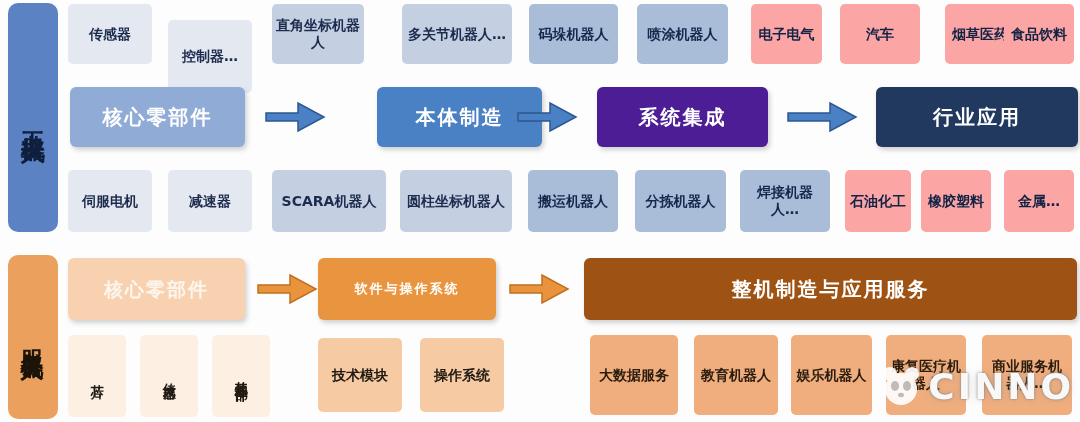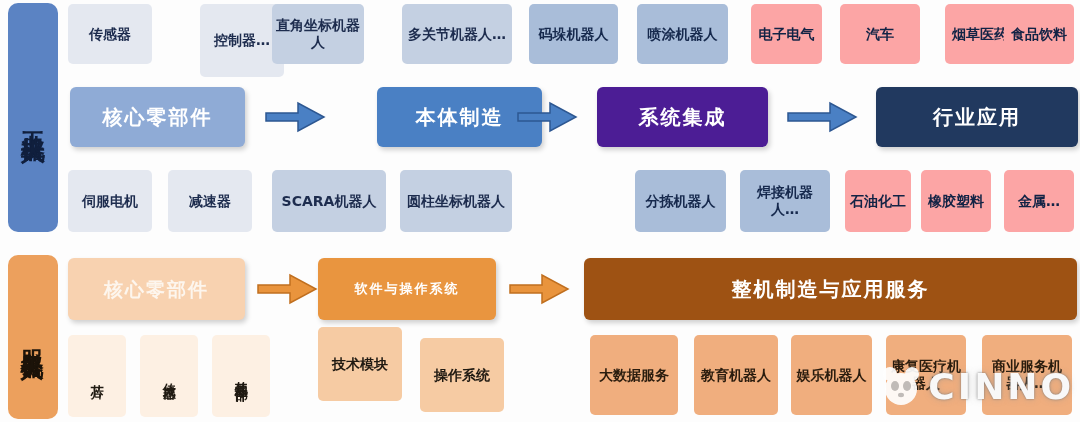--- a/index.html
+++ b/index.html
@@ -51,21 +51,21 @@
 </style>
 </head>
 <body>
 
 <div id="stage">
 
   <div class="tab tab-ind vert" style="left:8px;top:3px;width:50px;height:229px;">工业机器人</div>
   <div class="tab tab-svc vert" style="left:8px;top:255px;width:50px;height:164px;">服务机器人</div>
 
   <div class="box c-light1" style="left:68px;top:4px;width:84px;height:60px;">传感器</div>
-  <div class="box c-light1" style="left:168px;top:4px;width:84px;height:73px;margin-left:32px;">控制器…</div>
+  <div class="box c-light1" style="left:168px;top:20px;width:84px;height:73px;">控制器…</div>
   <div class="box c-light2" style="left:272px;top:4px;width:92px;height:60px;">直角坐标机器人</div>
   <div class="box c-light2" style="left:402px;top:4px;width:110px;height:60px;">多关节机器人…</div>
   <div class="box c-mid" style="left:529px;top:4px;width:89px;height:60px;">码垛机器人</div>
   <div class="box c-mid" style="left:637px;top:4px;width:91px;height:60px;">喷涂机器人</div>
   <div class="box c-blue" style="left:751px;top:4px;width:71px;height:60px;">电子电气</div>
   <div class="box c-blue" style="left:840px;top:4px;width:80px;height:60px;">汽车</div>
   <div class="box c-blue" style="left:921px;top:4px;width:70px;height:60px;margin-left:24px;">烟草医药</div>
   <div class="box c-blue" style="left:1004px;top:4px;width:70px;height:60px;">食品饮料</div>
 
   <div class="box flow f1" style="left:70px;top:87px;width:175px;height:60px;">核心零部件</div>
@@ -79,41 +79,42 @@
   <div class="box flow f3" style="left:597px;top:87px;width:171px;height:60px;">系统集成</div>
   <svg class="arrow" style="left:786px;top:100px;" width="74" height="34" viewBox="0 0 74 34">
     <path d="M2 13 h42 v-10 l26 14 -26 14 v-10 h-42 z" fill="#4a80c4" stroke="#2d5791" stroke-width="1.5"></path>
   </svg>
   <div class="box flow f4" style="left:876px;top:87px;width:202px;height:60px;">行业应用</div>
 
   <div class="box c-light1" style="left:68px;top:170px;width:84px;height:62px;">伺服电机</div>
   <div class="box c-light1" style="left:168px;top:170px;width:84px;height:62px;">减速器</div>
   <div class="box c-light2" style="left:272px;top:170px;width:114px;height:62px;">SCARA机器人</div>
   <div class="box c-light2" style="left:400px;top:170px;width:112px;height:62px;">圆柱坐标机器人</div>
+  <div class="box c-mid" style="left:528px;top:170px;width:90px;height:62px;">搬运机器人</div>
   <div class="box c-mid" style="left:635px;top:170px;width:91px;height:62px;">分拣机器人</div>
   <div class="box c-mid" style="left:740px;top:170px;width:90px;height:62px;">焊接机器人…</div>
   <div class="box c-blue" style="left:845px;top:170px;width:66px;height:62px;">石油化工</div>
   <div class="box c-blue" style="left:921px;top:170px;width:70px;height:62px;">橡胶塑料</div>
   <div class="box c-blue" style="left:1004px;top:170px;width:70px;height:62px;">金属…</div>
 
   <div class="box flow s-f1" style="left:68px;top:258px;width:177px;height:62px;font-size:19px;">核心零部件</div>
   <svg class="arrow" style="left:256px;top:272px;" width="64" height="34" viewBox="0 0 64 34">
     <path d="M2 13 h32 v-10 l26 14 -26 14 v-10 h-32 z" fill="#e9943d" stroke="#c06f1f" stroke-width="1.5"></path>
   </svg>
   <div class="box flow s-f2" style="left:318px;top:258px;width:178px;height:62px;font-size:13px;">软件与操作系统</div>
   <svg class="arrow" style="left:508px;top:272px;" width="64" height="34" viewBox="0 0 64 34">
     <path d="M2 13 h32 v-10 l26 14 -26 14 v-10 h-32 z" fill="#e9943d" stroke="#c06f1f" stroke-width="1.5"></path>
   </svg>
   <div class="box flow s-f3" style="left:584px;top:258px;width:493px;height:62px;">整机制造与应用服务</div>
 
   <div class="box s-cream vert" style="left:68px;top:335px;width:58px;height:82px;">芯片</div>
   <div class="box s-cream vert" style="left:140px;top:335px;width:58px;height:82px;">传感器</div>
   <div class="box s-cream vert" style="left:212px;top:335px;width:58px;height:82px;">其他零部件</div>
 
-  <div class="box s-peach" style="left:318px;top:327px;width:84px;height:74px;">技术模块</div>
+  <div class="box s-peach" style="left:318px;top:338px;width:84px;height:74px;">技术模块</div>
   <div class="box s-peach" style="left:420px;top:338px;width:84px;height:74px;">操作系统</div>
 
   <div class="box s-peach2" style="left:590px;top:335px;width:88px;height:80px;">大数据服务</div>
   <div class="box s-peach2" style="left:694px;top:335px;width:84px;height:80px;">教育机器人</div>
   <div class="box s-peach2" style="left:791px;top:335px;width:81px;height:80px;">娱乐机器人</div>
   <div class="box s-peach2" style="left:886px;top:335px;width:80px;height:80px;">康复医疗机器人</div>
   <div class="box s-peach2" style="left:982px;top:335px;width:90px;height:80px;">商业服务机器人…</div>
 
   <div class="watermark">
     <svg width="46" height="44" viewBox="0 0 46 44" style="opacity:0.92;">

